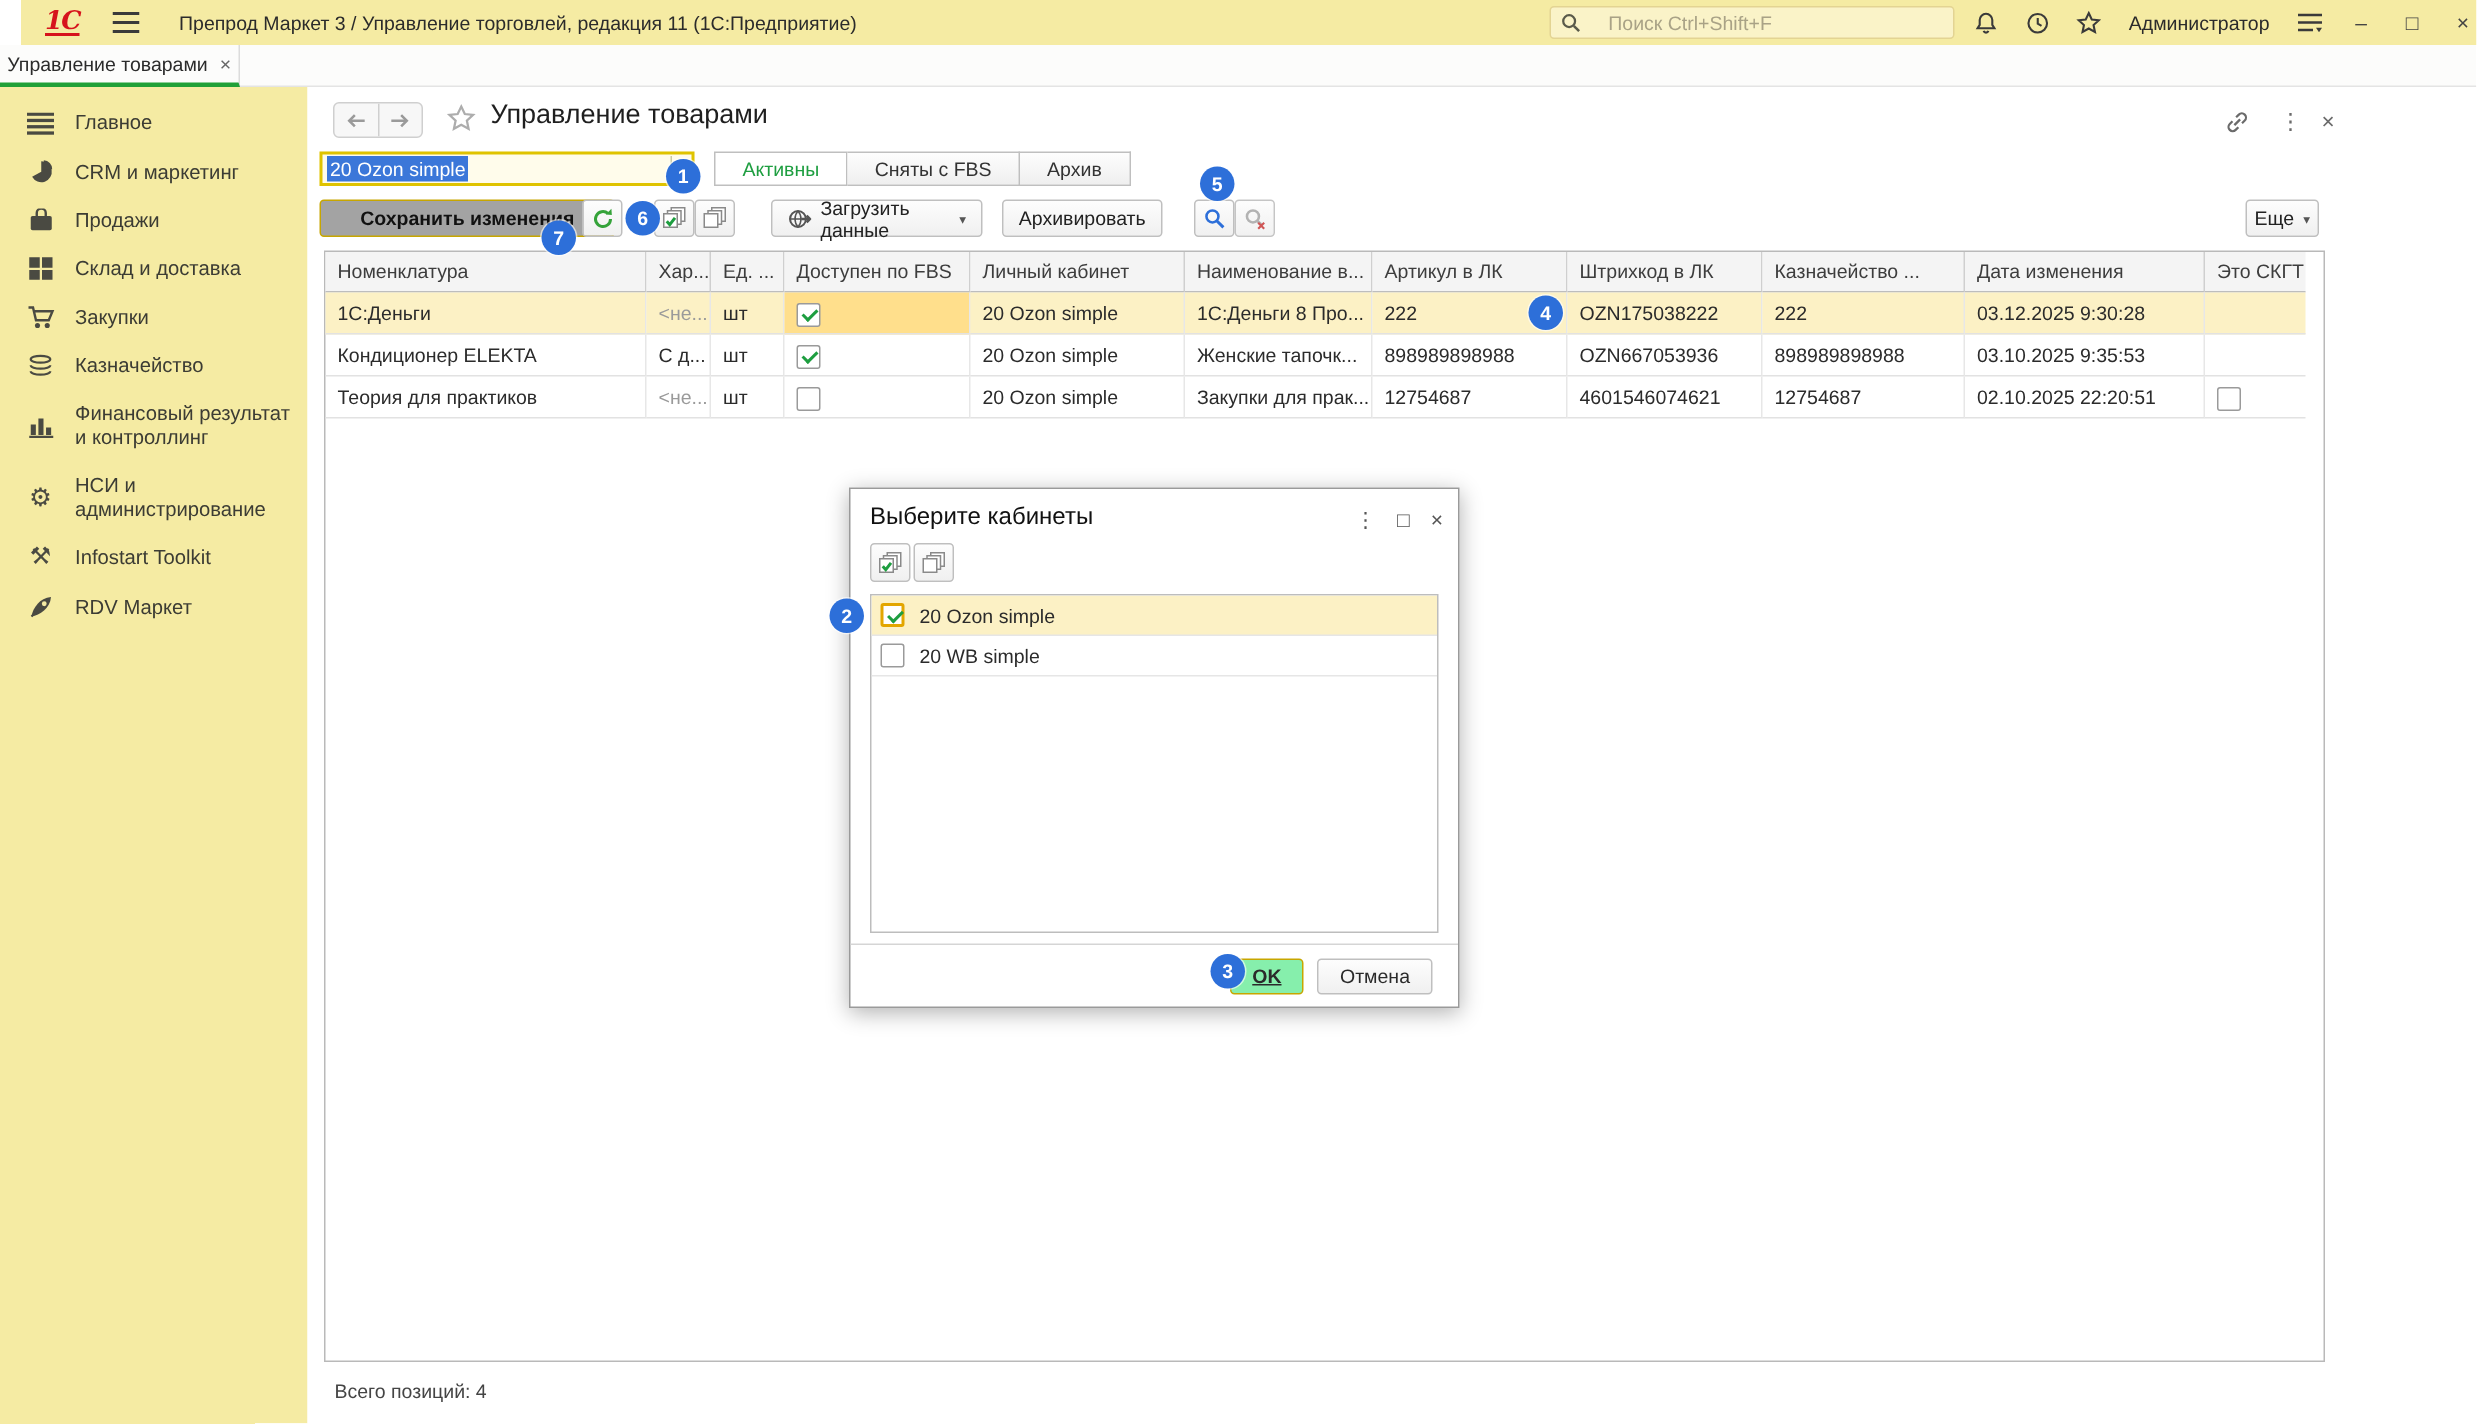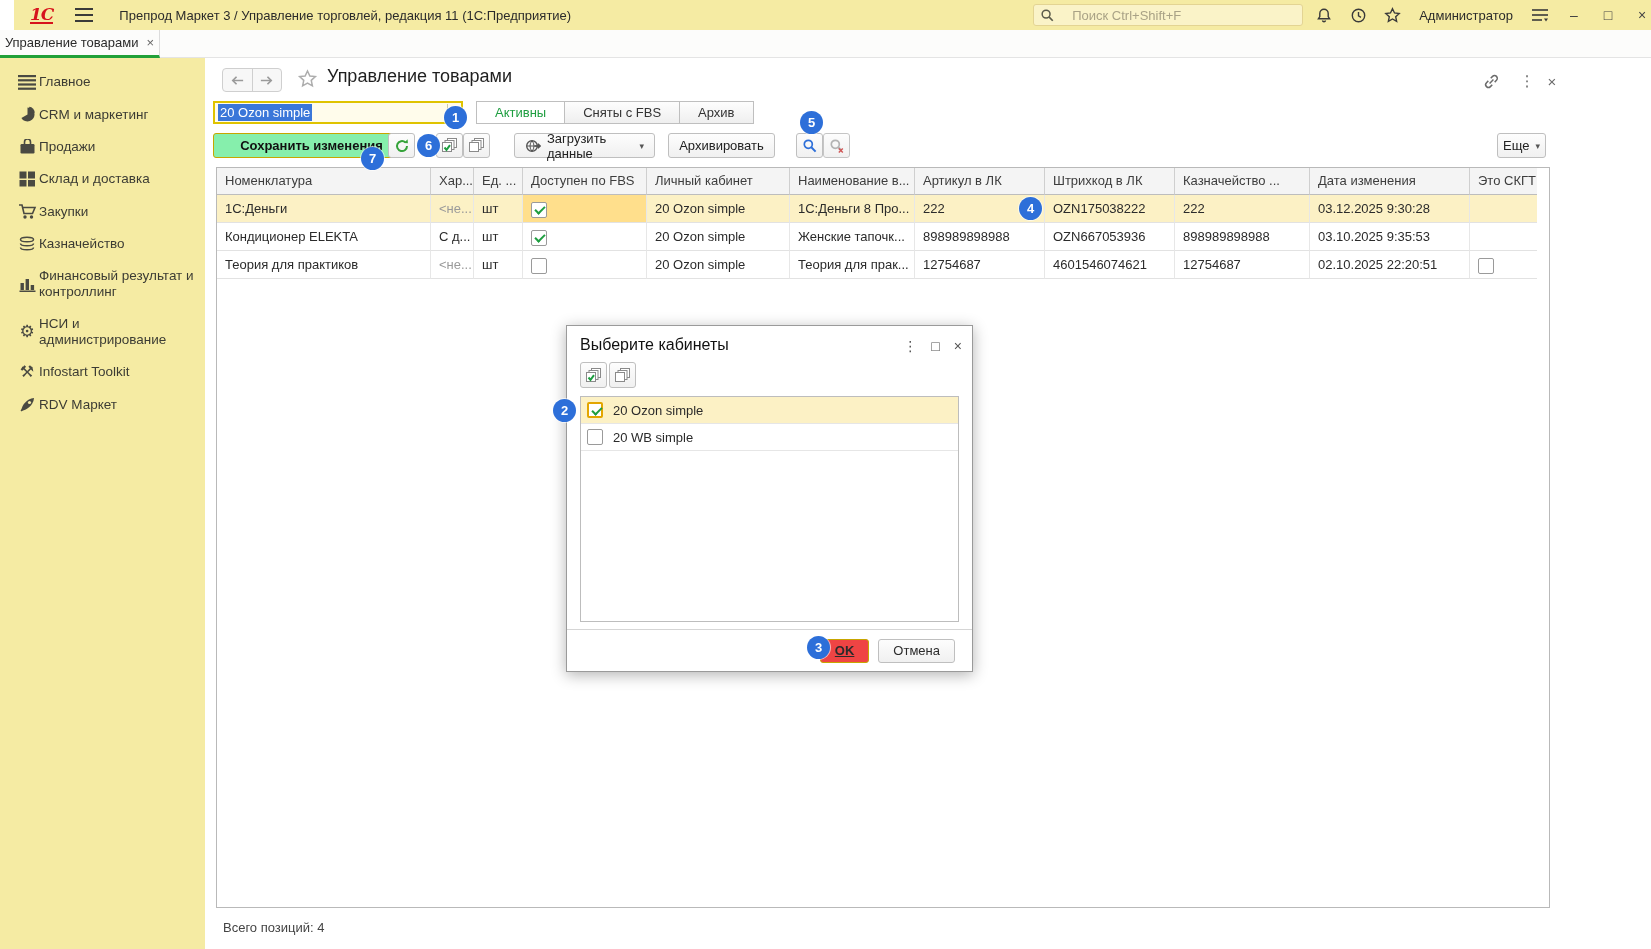--- a/index.html
+++ b/index.html
@@ -18,21 +18,21 @@
   .tb-user { margin:0 6px; font-size:13px; }
   .winctl { width:26px; text-align:center; color:#444; font-size:14px; cursor:pointer; }
 
   
   .tabbar { position:absolute; left:0; top:30px; width:1651px; height:28px; background:#FCFCFB; border-bottom:1px solid #E4E4E4; }
   .tab { position:absolute; left:0; top:0; height:28px; width:160px; background:#FCFCFB; border-right:1px solid #DCDCDC; border-bottom:3px solid #21A038; display:flex; align-items:center; justify-content:center; gap:8px; font-size:13px; cursor:pointer; }
   .tab-close { color:#666; font-size:13px; cursor:pointer; }
 
   
   .sidebar { position:absolute; left:0; top:58px; width:205px; height:891px; background:#F5EBA3; padding-top:8px; }
-  .sb-item { display:flex; align-items:center; gap:2px; padding:8px 8px 8px 17px; cursor:pointer; color:#3c3c34; font-size:13.5px; line-height:16px; }
+  .sb-item { display:flex; align-items:center; gap:13px; padding:8px 8px 8px 17px; cursor:pointer; color:#3c3c34; font-size:13.5px; line-height:16px; }
   .sb-item .sb-ic { flex:0 0 20px; display:flex; justify-content:center; }
 
   
   .main { position:absolute; left:205px; top:58px; width:1446px; height:891px; background:#fff; }
 
   .navgrp { position:absolute; left:17px; top:10px; width:60px; height:24px; display:flex; border:1px solid #CFCFCF; border-radius:4px; background:#F7F7F7; overflow:hidden; }
   .navbtn { flex:1; display:flex; align-items:center; justify-content:center; cursor:pointer; }
   .navbtn + .navbtn { border-left:1px solid #CFCFCF; }
   .pg-star { position:absolute; left:92px; top:11px; cursor:pointer; }
   .pg-title { position:absolute; left:122px; top:8px; font-size:18px; color:#1f1f1f; }
@@ -42,21 +42,21 @@
   .filter-input .sel { background:#3B77D9; color:#fff; padding:1px 2px; font-size:13px; white-space:nowrap; }
   .filter-input .split { margin-left:auto; width:1px; height:17px; background:#C9C9A8; }
   .filter-input .dd { width:10px; }
 
   .vtabs { position:absolute; left:271px; top:43px; height:23px; display:flex; }
   .vtab { height:23px; padding:0 18px; display:flex; align-items:center; justify-content:center; background:linear-gradient(#FDFDFD,#EFEFEF); border:1px solid #BFBFBF; font-size:13px; color:#333; cursor:pointer; }
   .vtab + .vtab { border-left:none; }
   .vtab.active { background:#fff; color:#1E9E40; }
 
   .btn { display:flex; align-items:center; justify-content:center; gap:6px; height:25px; background:linear-gradient(#FDFDFD,#F0F0F0); border:1px solid #BFBFBF; border-radius:3px; font-size:13px; color:#222; cursor:pointer; padding:0 10px; position:absolute; top:75px; }
-  .btn-save { left:8px; width:197px; background:#86efac; border:1px solid #C7A600; font-weight:bold; color:#111; }
+  .btn-save { left:8px; width:197px; background:#a3a3a3; border:1px solid #C7A600; font-weight:bold; color:#111; }
   .btn-refresh { left:183px; width:27px; padding:0; }
   .btn-stack1 { left:231px; width:27px; padding:0; }
   .btn-stack2 { left:258px; width:27px; padding:0; border-left:1px solid #BFBFBF; }
   .btn-load { left:309px; width:141px; }
   .btn-archive { left:463px; width:107px; }
   .btn-find { left:591px; width:27px; padding:0; }
   .btn-findx { left:618px; width:27px; padding:0; opacity:.9; }
   .btn-more { left:1292px; width:49px; }
   .caret { font-size:9px; color:#555; line-height:10px; }
 
@@ -82,21 +82,21 @@
   .dlg-title { font-size:16px; color:#111; }
   .dlg-ctl { margin-left:auto; display:flex; gap:14px; color:#555; font-size:14px; }
   .dlg-ctl span { cursor:pointer; }
   .dlg-tools { display:flex; gap:2px; padding:4px 0 6px 13px; }
   .dlg-toolbtn { width:27px; height:26px; display:flex; align-items:center; justify-content:center; background:linear-gradient(#FDFDFD,#F0F0F0); border:1px solid #BFBFBF; border-radius:3px; cursor:pointer; }
   .dlg-list { margin:2px 13px 0 13px; height:226px; border:1px solid #BDBDBD; overflow:hidden; }
   .dlg-row { display:flex; align-items:center; gap:10px; height:27px; padding:0 6px; border-bottom:1px solid #E6E6E6; font-size:13px; cursor:pointer; }
   .dlg-row.hl { background:#FCF1C5; }
   .dlg-foot { position:absolute; left:0; bottom:0; width:100%; height:42px; border-top:1px solid #D5D5D5; display:flex; align-items:center; justify-content:flex-end; gap:9px; padding:0 17px; }
   .dlg-btn { height:24px; padding:0 14px; display:flex; align-items:center; justify-content:center; background:linear-gradient(#FDFDFD,#F0F0F0); border:1px solid #BFBFBF; border-radius:3px; font-size:13px; cursor:pointer; }
-  .dlg-btn.ok { background:#ef4444; border-color:#C7A600; font-weight:bold;text-decoration:underline; }
+  .dlg-btn.ok { background:#86efac; border-color:#C7A600; font-weight:bold;text-decoration:underline; }
 
   
   .badge { position:absolute; width:23px; height:23px; border-radius:50%; background:#2D6FD9; color:#fff; font-size:13px; font-weight:bold; display:flex; align-items:center; justify-content:center; z-index:50; box-shadow:0 0 0 1px rgba(255,255,255,.6); }
   .b1{left:444px;top:106px}.b2{left:553px;top:399px}.b3{left:807px;top:636px}.b4{left:1019px;top:197px}.b5{left:800px;top:111px}.b6{left:417px;top:134px}.b7{left:361px;top:147px}
 
   svg { display:block; }
 </style>
 </head>
 <body>
 
@@ -416,21 +416,21 @@
         <div class="td c9">03.10.2025 9:35:53</div>
         <div class="td c10"></div>
       </div>
 
       <div class="tr">
         <div class="td c0">Теория для практиков</div>
         <div class="td c1 dim">&lt;не...</div>
         <div class="td c2">шт</div>
         <div class="td c3"><span class="cb"></span></div>
         <div class="td c4">20 Ozon simple</div>
-        <div class="td c5">Теория для прак...</div>
+        <div class="td c5">Закупки для прак...</div>
         <div class="td c6">12754687</div>
         <div class="td c7">4601546074621</div>
         <div class="td c8">12754687</div>
         <div class="td c9">02.10.2025 22:20:51</div>
         <div class="td c10"><span class="cb"></span></div>
       </div>
     </div>
 
     <div class="status">Всего позиций: 4</div>
   </div>

